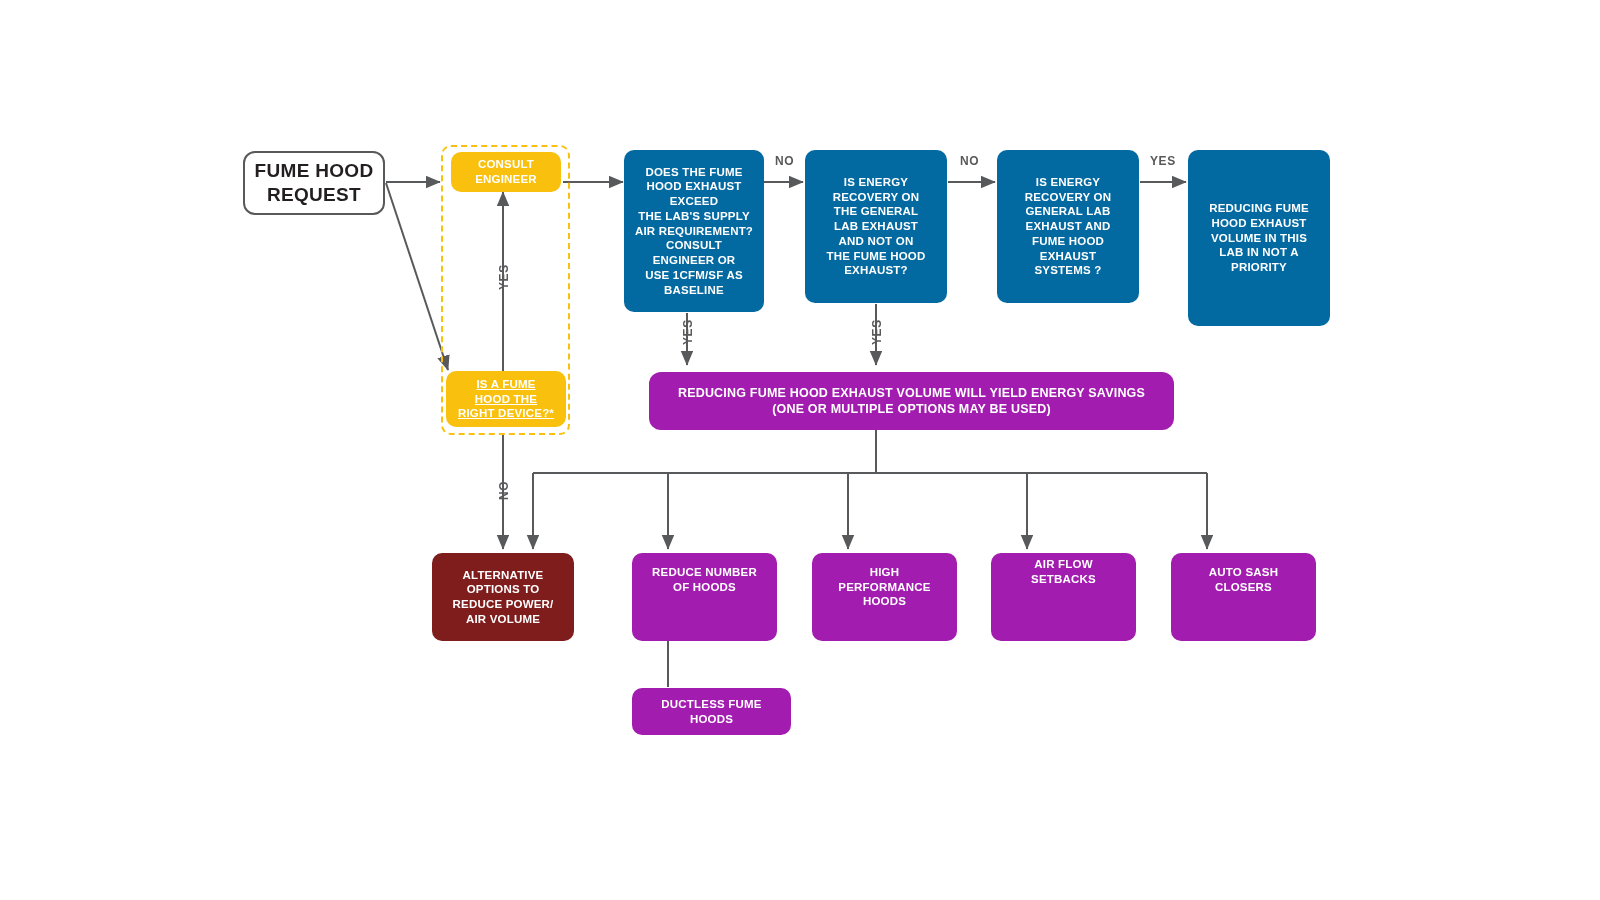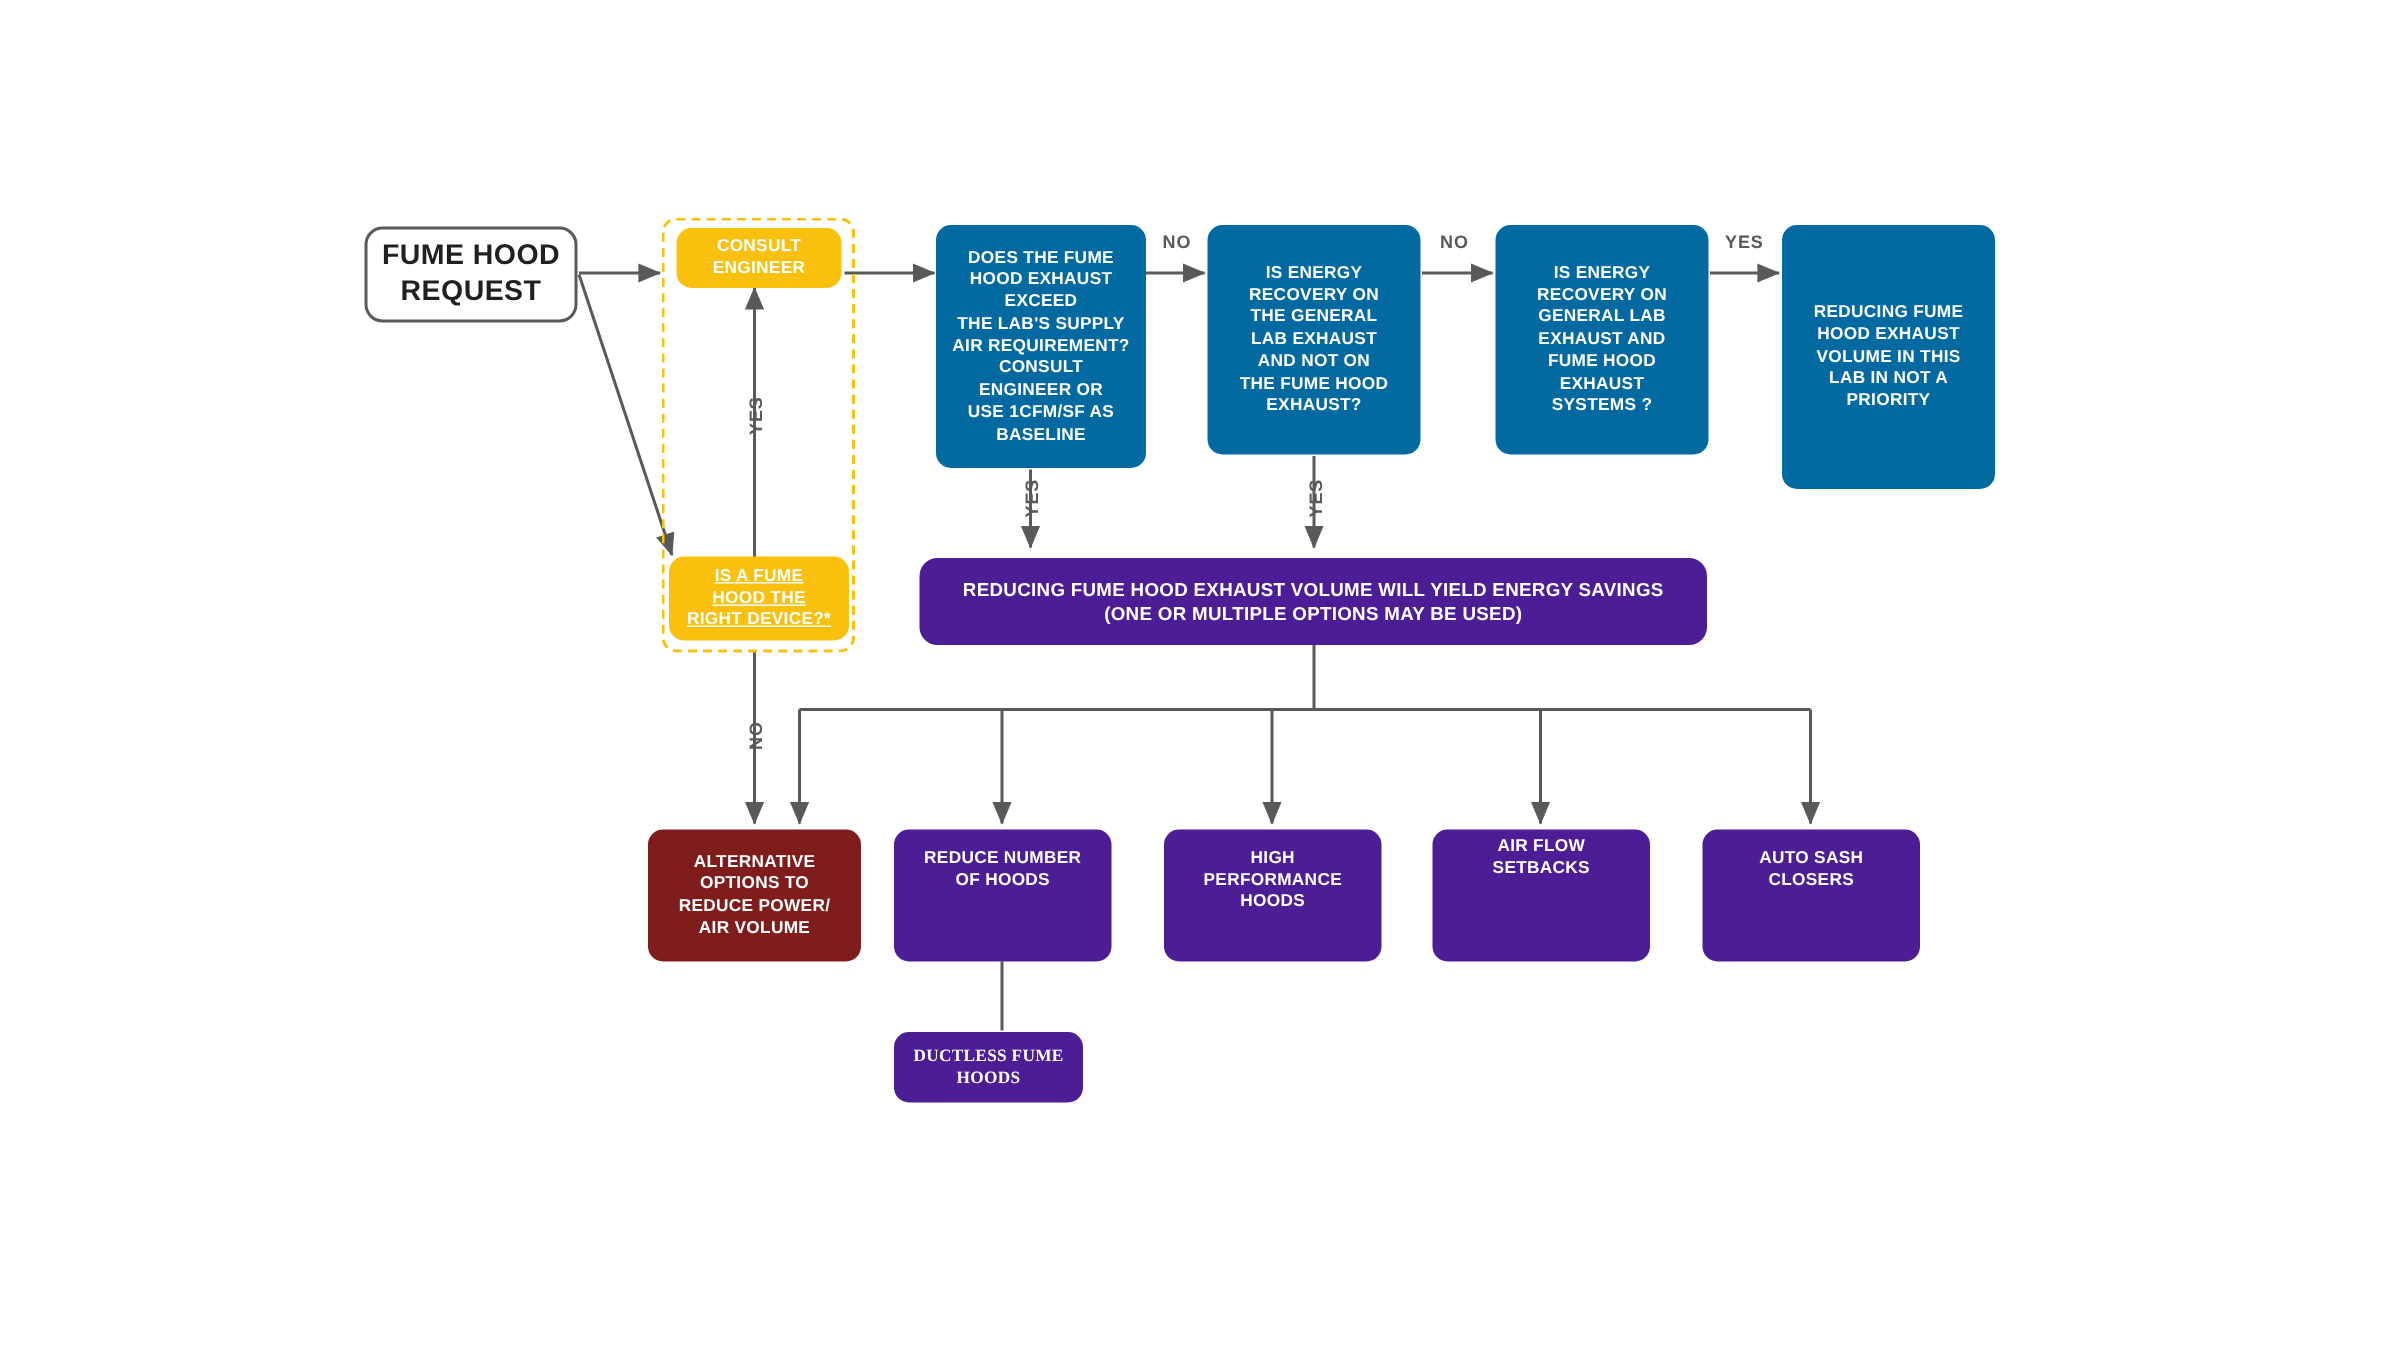--- a/index.html
+++ b/index.html
@@ -34,21 +34,21 @@
     color: #ffffff;
     font-weight: bold;
     letter-spacing: 0.2px;
     line-height: 1.28;
     text-transform: uppercase;
     padding: 6px 8px;
     z-index: 2;
   }
   .node .lbl { display: block; white-space: pre-line; }
   .n-green { background: #0369a1; }
-  .n-blue  { background: #4c1d95; }
+  .n-blue  { background: #a21caf; margin-left: 36px; }
   .n-yellow{ background: #f9c10e; }
   .n-red   { background: #7f1d1d; }
   .n-start {
     background: #ffffff;
     border: 2px solid #58595b;
     color: #231f20;
     border-radius: 12px;
     font-weight: bold;
     text-transform: uppercase;
     letter-spacing: 0.3px;
@@ -198,21 +198,21 @@
 OPTIONS TO
 REDUCE POWER/
 AIR VOLUME</span>
   </div>
 
   <div class="node n-blue" style="left:596px; top:553px; width:145px; height:88px; font-size:11.5px; align-items:flex-start; padding-top:12px;">
     <span class="lbl">REDUCE NUMBER
 OF HOODS</span>
   </div>
 
-  <div class="node n-blue" style="left:596px; top:688px; width:126px; height:47px; font-size:11.5px;font-family:Liberation Serif, serif;">
+  <div class="node n-blue" style="left:596px; top:688px; width:159px; height:47px; font-size:11.5px;">
     <span class="lbl">DUCTLESS FUME
 HOODS</span>
   </div>
 
   <div class="node n-blue" style="left:776px; top:553px; width:145px; height:88px; font-size:11.5px; align-items:flex-start; padding-top:12px;">
     <span class="lbl">HIGH
 PERFORMANCE
 HOODS</span>
   </div>
 

